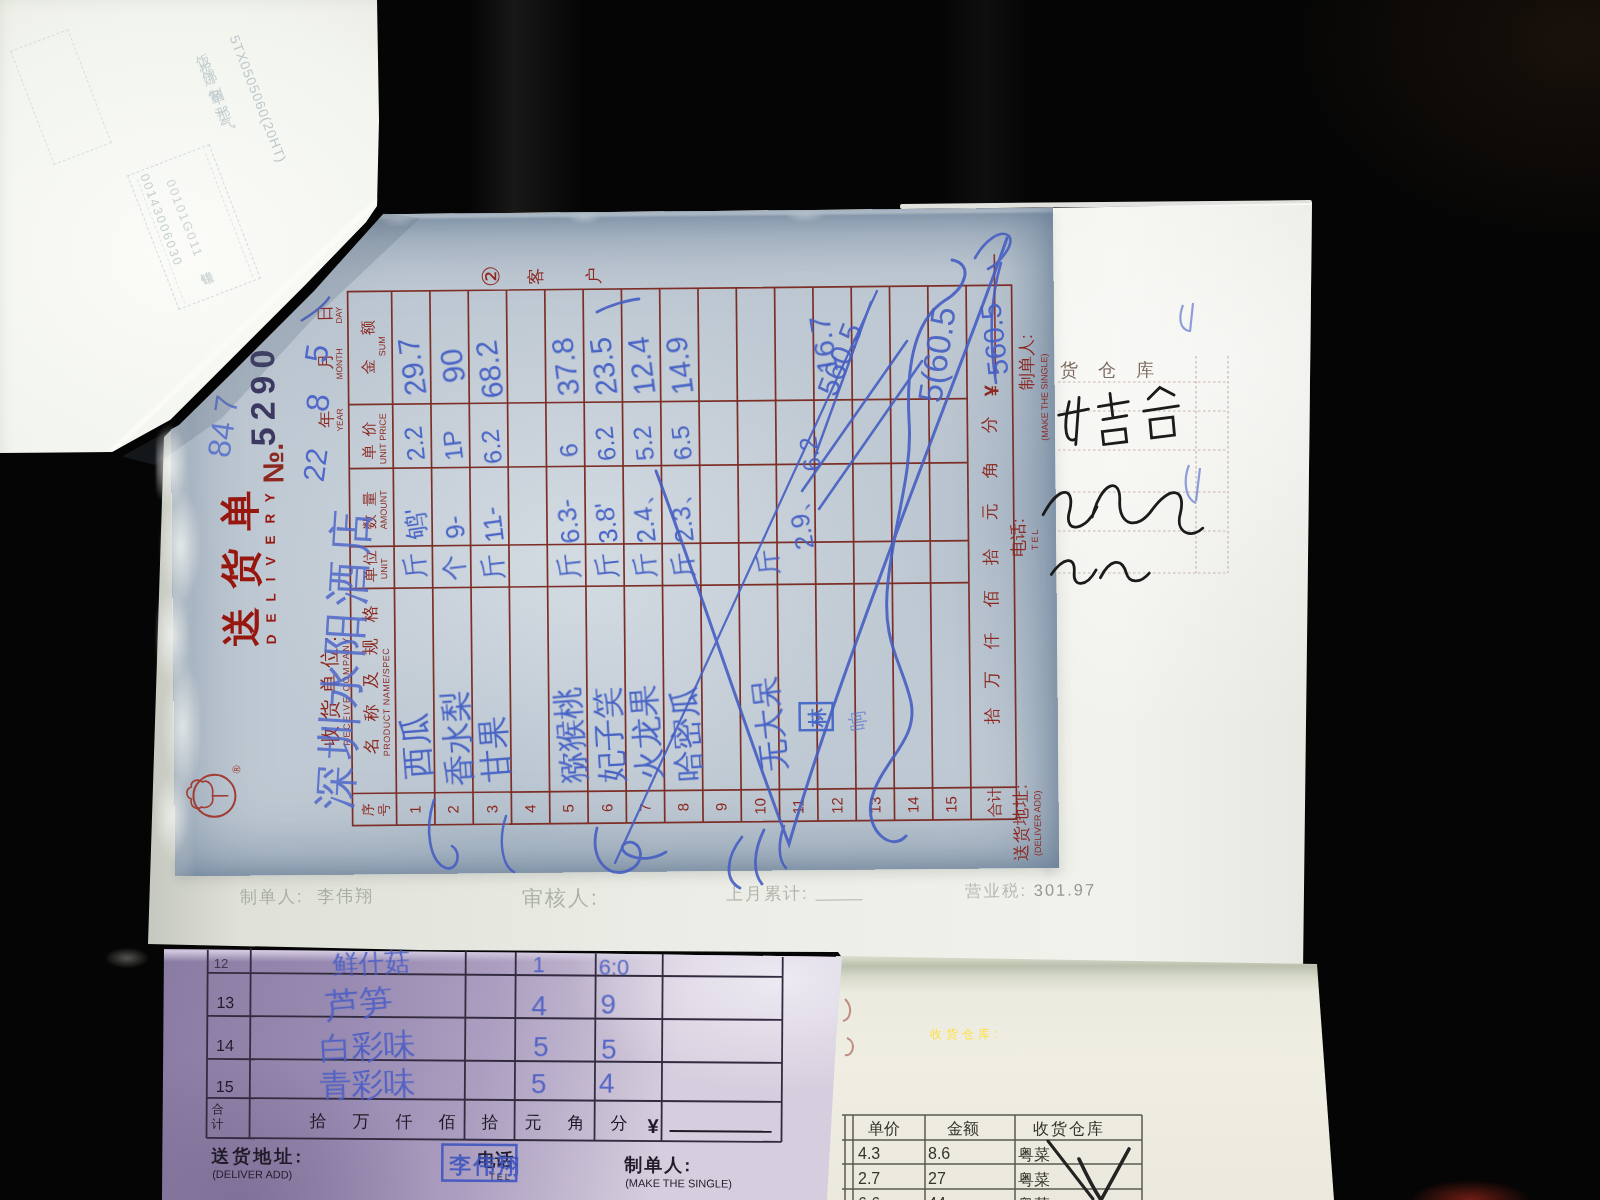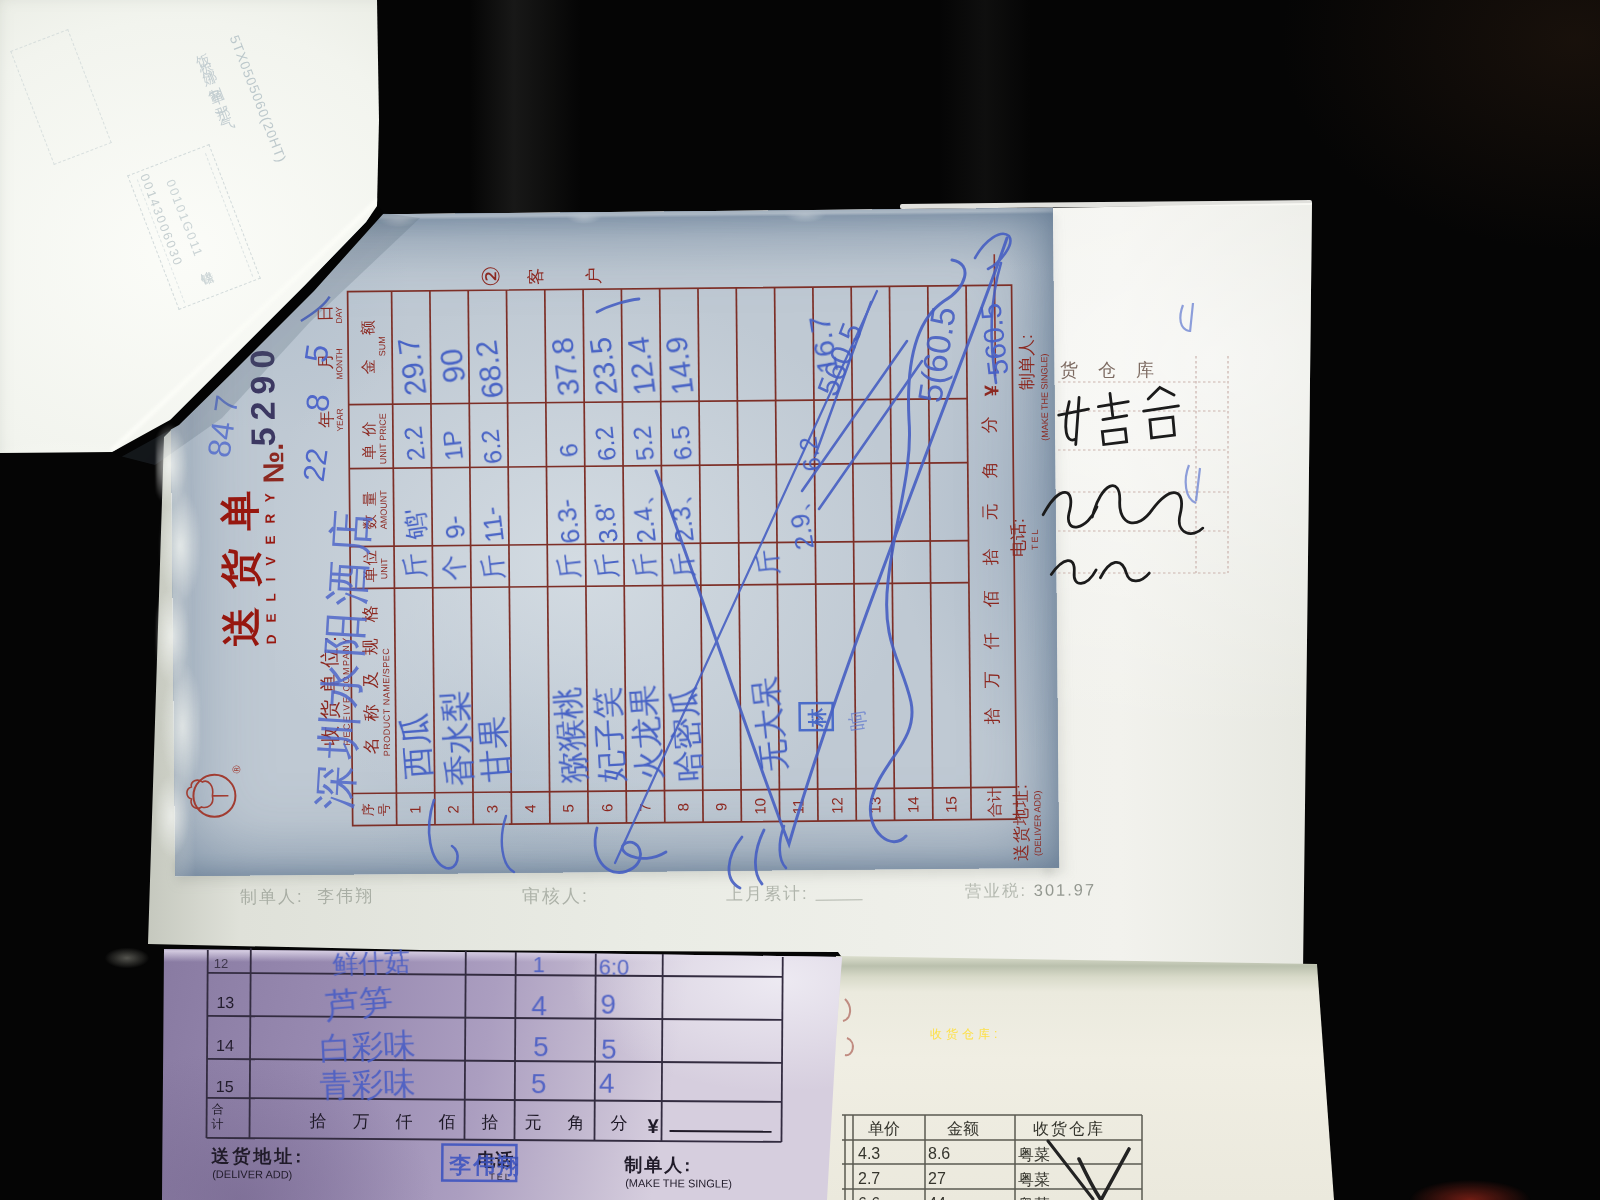--- a/index.html
+++ b/index.html
@@ -30,21 +30,21 @@
        transform:rotate(-0.55deg);border-radius:2px;opacity:.9;"></div>
 
   <div class="a" style="left:175px;top:858px;width:875px;height:26px;
        background:linear-gradient(to bottom, rgba(110,116,108,.38), rgba(110,116,108,0));
        filter:blur(4px);transform:rotate(-0.5deg);"></div>
   <div class="a" style="left:1040px;top:215px;width:26px;height:660px;
        background:linear-gradient(to right, rgba(120,126,118,.30), rgba(120,126,118,0));
        filter:blur(4px);transform:rotate(-1deg);"></div>
 
   <div class="a" style="left:240px;top:885px;color:#9aa096;font-size:17px;letter-spacing:2px;transform:rotate(-0.6deg);white-space:nowrap;opacity:.78;">制单人:&nbsp;&nbsp;李伟翔</div>
-  <div class="a" style="left:522px;top:884px;color:#9aa096;font-size:18px;letter-spacing:2px;transform:rotate(-0.6deg);opacity:.75;">审核人:</div>
+  <div class="a" style="left:522px;top:884px;color:#9aa096;font-size:21px;letter-spacing:2px;transform:rotate(-0.6deg);opacity:.75;">审核人:</div>
   <div class="a" style="left:726px;top:882px;color:#9aa096;font-size:17px;letter-spacing:2px;transform:rotate(-0.6deg);white-space:nowrap;opacity:.72;">上月累计:&nbsp;<span style="text-decoration:underline;">&nbsp;&nbsp;&nbsp;&nbsp;&nbsp;&nbsp;&nbsp;</span></div>
   <div class="a" style="left:965px;top:880px;color:#9ea49a;font-size:16.5px;letter-spacing:2px;transform:rotate(-0.6deg);white-space:nowrap;opacity:.72;">营业税:&nbsp;<span style="color:#70766d;text-align:right;">301.97</span></div>
 
   <svg class="a" style="left:1050px;top:340px;" width="260" height="260" viewBox="0 0 260 260">
     <g stroke="#cbb3ad" stroke-width="1.2" stroke-dasharray="2.5 2.5" fill="none">
       <path d="M8 42 H178"></path>
         <path d="M8 71 H178"></path>
         <path d="M8 110 H178"></path>
       <path d="M8 152 H178"></path>
         <path d="M8 191 H178"></path>

